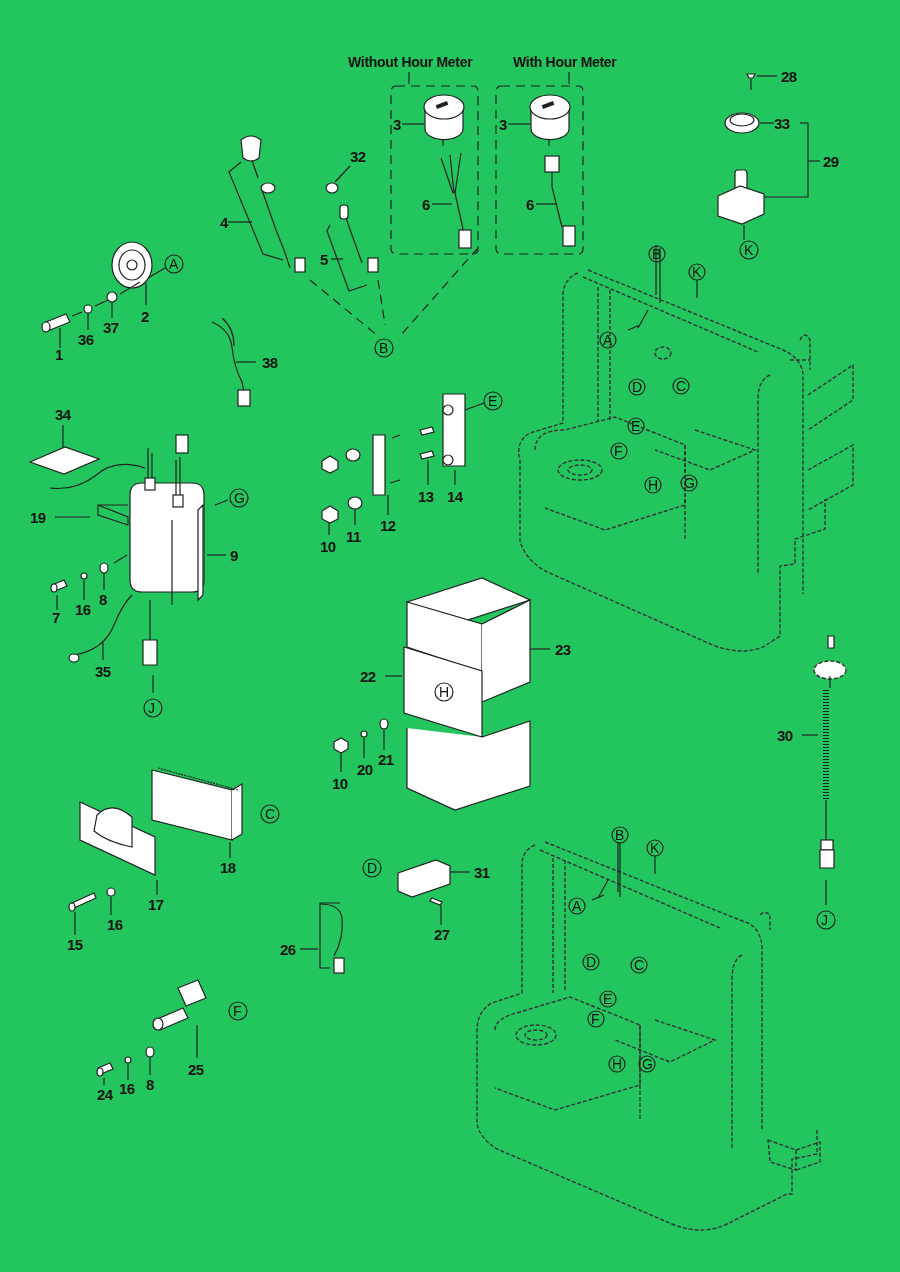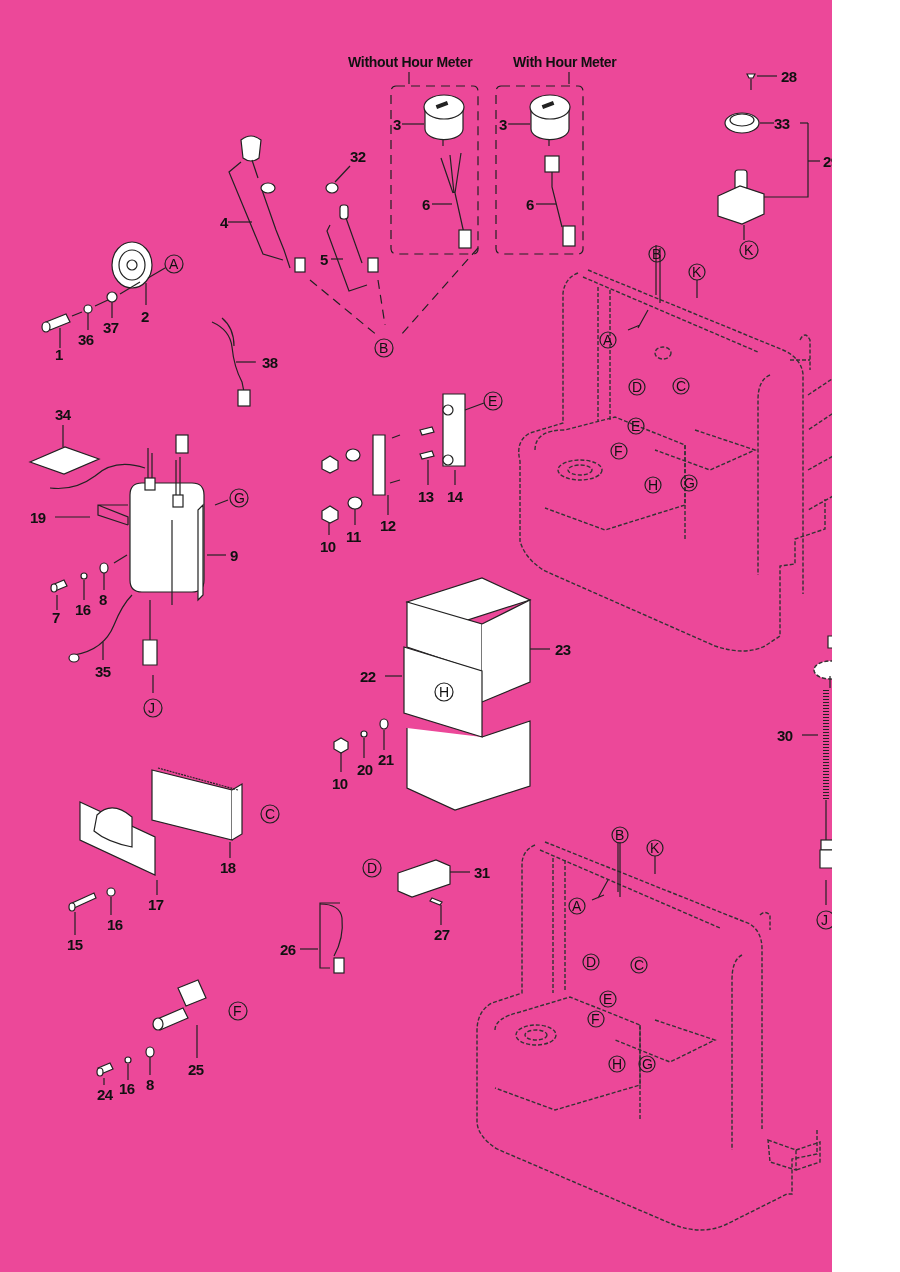--- a/index.html
+++ b/index.html
@@ -1,16 +1,16 @@
 <!DOCTYPE html>
 <html><head>
 <meta charset="utf-8">
 <style>
   html,body{margin:0;padding:0;background:#fff;}
-  #page{position:relative;width:832px;height:1272px;background:#ec4899;overflow:hidden;font-family:"Liberation Sans",sans-serif;}
+  #page{position:relative;width:900px;height:1272px;background:#22c55e;overflow:hidden;font-family:"Liberation Sans",sans-serif;}
   svg{position:absolute;left:0;top:0;}
   .num{font-family:"Liberation Sans",sans-serif;font-size:15px;font-weight:bold;fill:#111;letter-spacing:-0.5px;}
   .hdr{font-family:"Liberation Sans",sans-serif;font-size:14px;font-weight:bold;fill:#111;letter-spacing:-0.3px;}
   .ref{font-family:"Liberation Sans",sans-serif;font-size:14px;fill:#111;}
   .ln{stroke:#222;stroke-width:1.2;fill:none;}
   .part{stroke:#222;stroke-width:1.2;fill:#fff;}
   .dash{stroke:#222;stroke-width:1.2;fill:none;stroke-dasharray:9 6;}
   .fine{stroke:#333;stroke-width:1.4;fill:none;stroke-dasharray:4 2;}
   .finef{stroke:#333;stroke-width:1.4;fill:#fff;stroke-dasharray:4 2;}
 </style>

